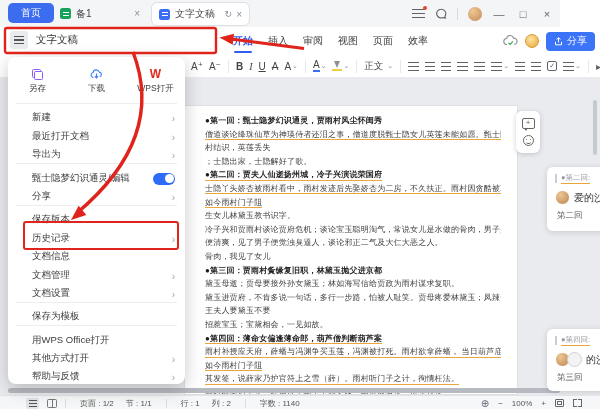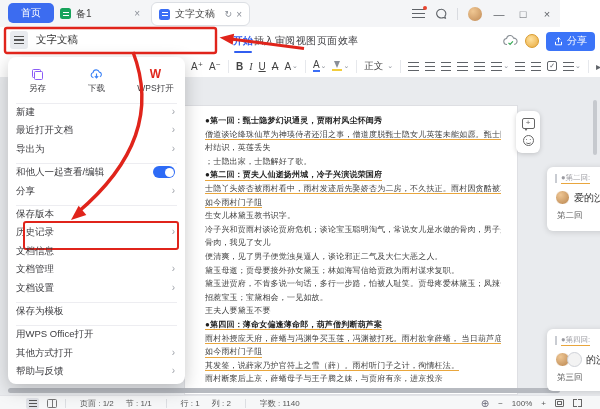--- a/index.html
+++ b/index.html
@@ -28,21 +28,21 @@
   .chat{width:12px;height:12px}
   .vdiv{width:1px;height:12px;background:#d9dbe0}
   .avatar{width:14px;height:14px;border-radius:50%;background:radial-gradient(circle at 35% 30%,#f0c793,#c08a55)}
   .wbtn{font-size:11px;color:#5f6368;width:14px;text-align:center}
   
   .menubar{position:absolute;left:0;top:27px;width:600px;height:28px;background:#fff}
   .file-btn{position:absolute;left:10px;top:4px;display:flex;align-items:center;gap:8px}
   .file-burger{width:18px;height:18px;background:#e9ebef;border-radius:3px;display:flex;align-items:center;justify-content:center}
   .file-burger i{width:10px;height:8px;background:repeating-linear-gradient(#555 0 1.3px,transparent 1.3px 3.4px)}
   .file-label{font-size:10.5px;color:#333}
-  .rtabs{position:absolute;left:233px;top:0;height:28px;display:flex;align-items:center;gap:1px;font-size:10px;color:#3c3c40}
+  .rtabs{position:absolute;left:233px;top:0;height:28px;display:flex;align-items:center;gap:15px;font-size:10px;color:#3c3c40}
   .rtab{position:relative;padding:7px 0}
   .rtab.active{color:#315ef0;font-weight:bold}
   .rtab.active::after{content:'';position:absolute;left:1px;right:1px;bottom:2px;height:2px;background:#315ef0;border-radius:1px}
   .mb-right{position:absolute;right:5px;top:0;height:28px;display:flex;align-items:center;gap:7px}
   .gold{width:14px;height:14px;border-radius:50%;background:radial-gradient(circle at 40% 35%,#ffe2a0,#e8a93c);border:1px solid #d99b2e;box-sizing:border-box}
   .share-btn{height:19px;padding:0 8px;background:#3b74f8;border-radius:4px;color:#fff;font-size:10px;
              display:flex;align-items:center;gap:4px}
   
   .toolbar{position:absolute;left:0;top:55px;width:600px;height:22px;background:#fff;border-bottom:1px solid #e7e8ec;
            display:flex;align-items:center;font-size:10px;color:#444}
@@ -112,21 +112,21 @@
   .panel{position:absolute;left:8px;top:57px;width:177px;height:327px;background:#fff;border-radius:8px;
          box-shadow:0 5px 18px rgba(0,0,0,.22);z-index:50;padding-top:6px;box-sizing:border-box}
   .qacts{display:flex;height:38px}
   .qact{flex:1;display:flex;flex-direction:column;align-items:center;justify-content:center;gap:3px}
   .qact .lbl{font-size:8.5px;color:#3c3c40;white-space:nowrap}
   .ico-copy{width:11px;height:11px;position:relative}
   .ico-copy::before{content:'';position:absolute;left:0;top:0;width:7px;height:7px;border:1.2px solid #8b5cf6;border-radius:1.5px}
   .ico-copy::after{content:'';position:absolute;right:0;bottom:0;width:7px;height:7px;border:1.2px solid #8b5cf6;border-radius:1.5px;background:#fff}
   .wps-w{color:#e0281e;font-weight:bold;font-size:12px;line-height:11px}
   .pdiv{height:1px;background:#ededf1;margin:2px 8px}
-  .prow{height:18.4px;display:flex;align-items:flex-start;padding:0 10px 0 8px;font-size:9.5px;color:#3a3a3e;position:relative}
+  .prow{height:18.4px;display:flex;align-items:flex-end;padding:0 10px 0 24px;font-size:9.5px;color:#3a3a3e;position:relative}
   .prow .arr{margin-left:auto;color:#a0a4ab;font-size:10px}
   .toggle{margin-left:auto;width:22px;height:12px;background:#2e6bf6;border-radius:6px;position:relative}
   .toggle::after{content:'';position:absolute;right:1.5px;top:1.5px;width:9px;height:9px;background:#fff;border-radius:50%}
   .prow.hl::after{content:'';position:absolute;left:15px;right:6px;top:-5px;bottom:-5px;border:2.4px solid #e0241b;border-radius:3px;pointer-events:none}
   
   .overlay{position:absolute;left:0;top:0;width:600px;height:409px;z-index:200;pointer-events:none}
 </style>
 </head>
 <body>
 
@@ -256,26 +256,27 @@
     <div class="dlines">
         <div class="dline hd"><span>●第一回：甄士隐梦幻识通灵，贾雨村风尘怀闺秀</span></div>
         <div class="dline ul"><span>僧道谈论绛珠仙草为神瑛侍者还泪之事，僧道度脱甄士隐女儿英莲未能如愿。甄士隐与贾雨</span></div>
         <div class="dline"><span>村结识，英莲丢失</span></div>
         <div class="dline"><span>；士隐出家，士隐解好了歌。</span></div>
         <div class="dline hd ul"><span>●第二回：贾夫人仙逝扬州城，冷子兴演说荣国府</span></div>
         <div class="dline ul"><span>士隐丫头娇杏被雨村看中，雨村发迹后先娶娇杏为二房，不久扶正。雨村因贪酷被革职，给</span></div>
         <div class="dline ul"><span>如今雨村门子阻</span></div>
         <div class="dline"><span>生女儿林黛玉教书识字。</span></div>
         <div class="dline"><span>冷子兴和贾雨村谈论贾府危机；谈论宝玉聪明淘气，常说女儿是水做的骨肉，男子是泥做的</span></div>
+        <div class="dline"><span>便清爽，见了男子便觉浊臭逼人，谈论邪正二气及大仁大恶之人。</span></div>
         <div class="dline"><span>骨肉，我见了女儿</span></div>
-        <div class="dline"><span>便清爽，见了男子便觉浊臭逼人，谈论邪正二气及大仁大恶之人。</span></div>
+        <div class="dline hd"><span>●第三回：贾雨村夤缘复旧职，林黛玉抛父进京都</span></div>
         <div class="dline"><span>黛玉母逝；贾母要接外孙女黛玉；林如海写信给贾政为雨村谋求复职。</span></div>
         <div class="dline"><span>黛玉进贾府，不肯多说一句话，多行一步路，怕被人耻笑。贾母疼爱林黛玉；凤辣子出场；</span></div>
+        <div class="dline"><span>王夫人要黛玉不要</span></div>
         <div class="dline"><span>招惹宝玉；宝黛相会，一见如故。</span></div>
-        <div class="dline"><span>王夫人要黛玉不要</span></div>
         <div class="dline hd ul"><span>●第四回：薄命女偏逢薄命郎，葫芦僧判断葫芦案</span></div>
         <div class="dline ul"><span>雨村补授应天府，薛蟠与冯渊争买玉莲，冯渊被打死。雨村欲拿薛蟠， 当日葫芦庙小沙弥、</span></div>
         <div class="dline ul"><span>如今雨村门子阻</span></div>
         <div class="dline ul"><span>其发签，说薛家乃护官符上之雪（薛）。雨村听门子之计，徇情枉法。</span></div>
         <div class="dline"><span>雨村断案后上京，薛蟠母子与王子腾之妹，与贾府有亲，进京投亲</span></div>
       </div>
   </div>
   <div class="vscroll"></div>
   <div class="hscroll"></div>
 
@@ -359,21 +360,21 @@
   <div class="prow">
     <span>最近打开文档</span>
     <span class="arr">›</span>
   </div>
   <div class="prow">
     <span>导出为</span>
     <span class="arr">›</span>
   </div>
   <div class="pdiv"></div>
   <div class="prow">
-    <span>和他人一起查看/编辑</span>
+    <span>甄士隐梦幻识通灵/编辑</span>
     <span class="toggle"></span>
   </div>
   <div class="prow">
     <span>分享</span>
     <span class="arr">›</span>
   </div>
   <div class="pdiv"></div>
   <div class="prow">
     <span>保存版本</span>
   </div>

